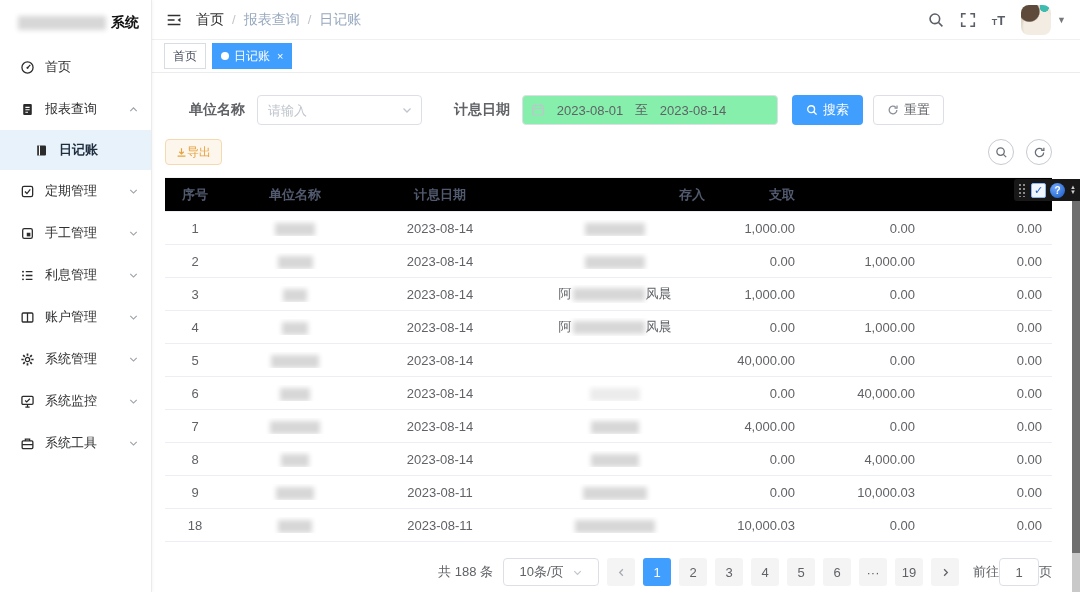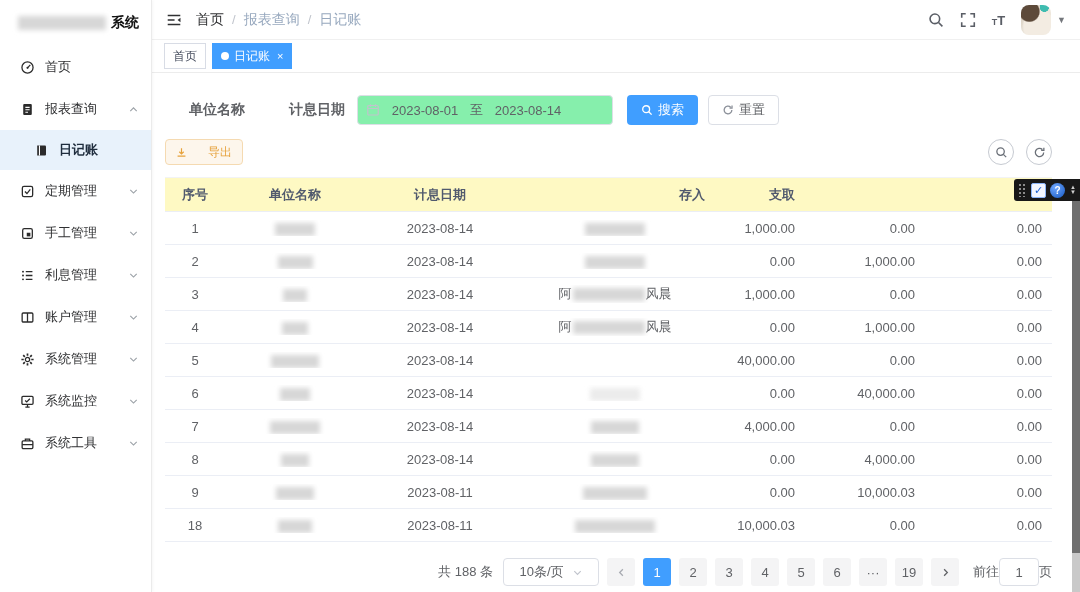--- a/index.html
+++ b/index.html
@@ -60,28 +60,28 @@
   .date-box .cal { color:#c0c4cc; display:flex; }
   .date-box input { border:none; outline:none; width:78px; text-align:center; font-size:13px; color:#606266; background:transparent; font-family:inherit; }
   .date-sep { color:#606266; font-size:13px; }
   .btn { height:30px; border-radius:4px; display:inline-flex; align-items:center; gap:5px; padding:0 13px; font-size:13px; cursor:pointer; border:1px solid transparent; }
   .btn-primary { background:#409eff; color:#fff; }
   .btn-plain { background:#fff; border-color:#dcdfe6; color:#606266; margin-left:10px; }
   .gap30 { width:32px; }
 
   
   .toolbar-row { margin-top:14px; display:flex; align-items:center; }
-  .btn-export { height:26px; padding:0 10px; font-size:12px; background:#fdf6ec; border:1px solid #f5dab1; color:#e6a23c; border-radius:4px; display:inline-flex; align-items:center; gap:21px; cursor:pointer; }
+  .btn-export { height:26px; padding:0 10px; font-size:12px; background:#fdf6ec; border:1px solid #f5dab1; color:#e6a23c; border-radius:4px; display:inline-flex; align-items:center; gap:0; cursor:pointer; }
   .tool-circles { margin-left:auto; display:flex; gap:12px; }
   .circle-btn { width:26px; height:26px; border-radius:50%; border:1px solid #c6cad1; background:#fff; display:flex; align-items:center; justify-content:center; color:#6b7078; cursor:pointer; }
 
   
   .table { margin-top:12px; width:887px; font-size:13px; color:#606266; border-bottom:1px solid #ebeef5; }
   .t-row { display:grid; grid-template-columns:60px 140px 150px 200px 90px 120px 1fr; align-items:center; border-top:1px solid #ebeef5; min-height:33px; }
-  .t-row.head { background:#fef9c3; color:#515a6e; font-weight:bold; min-height:34px; border-top:1px solid #f2f3f5; }
+  .t-row.head { background:#000000; color:#515a6e; font-weight:bold; min-height:34px; border-top:1px solid #f2f3f5; }
   .t-cell { padding:0 6px; text-align:center; overflow:hidden; white-space:nowrap; }
   .t-cell.num { text-align:right; padding-right:10px; }
   .blur-block { display:inline-block; height:13px; background:#d7d7d7; border-radius:1px; filter:blur(2.5px); vertical-align:middle; }
   .blur-block.light { background:#ececec; }
   .mixed-purpose { display:inline-flex; align-items:center; gap:1px; }
 
   
   .pagination { margin-top:16px; display:flex; align-items:center; justify-content:flex-end; gap:8px; font-size:13px; color:#606266; }
   .pg-total { margin-right:2px; }
   .size-select { width:96px; height:28px; border:1px solid #dcdfe6; border-radius:4px; display:flex; align-items:center; justify-content:center; gap:8px; color:#606266; cursor:pointer; background:#fff; }
@@ -295,20 +295,26 @@
           <span class="dot"></span>
           <span>日记账</span>
           <span class="close-x">×</span>
         </span>
       </div>
 
     <div class="content">
 
       <div class="filter-row">
         <span class="f-label">单位名称</span>
+        <div class="select-box">
+          <input placeholder="请输入" style="">
+          <svg width="12" height="12" viewBox="0 0 12 12">
+              <path d="M2.5 4.5L6 8l3.5-3.5" stroke="#c0c4cc" stroke-width="1.3" fill="none"></path>
+            </svg>
+        </div>
         <span class="gap30"></span>
         <span class="f-label">计息日期</span>
         <div class="date-box">
           <span class="cal">
             <svg width="14" height="14" viewBox="0 0 14 14" fill="none" stroke="currentColor" stroke-width="1.2">
                 <rect x="1.8" y="2.5" width="10.4" height="9.5" rx="1"></rect>
                 <path d="M4.5 1.3v2.4M9.5 1.3v2.4M1.8 5.5h10.4"></path>
               </svg>
           </span>
           <input value="2023-08-01" style="">

